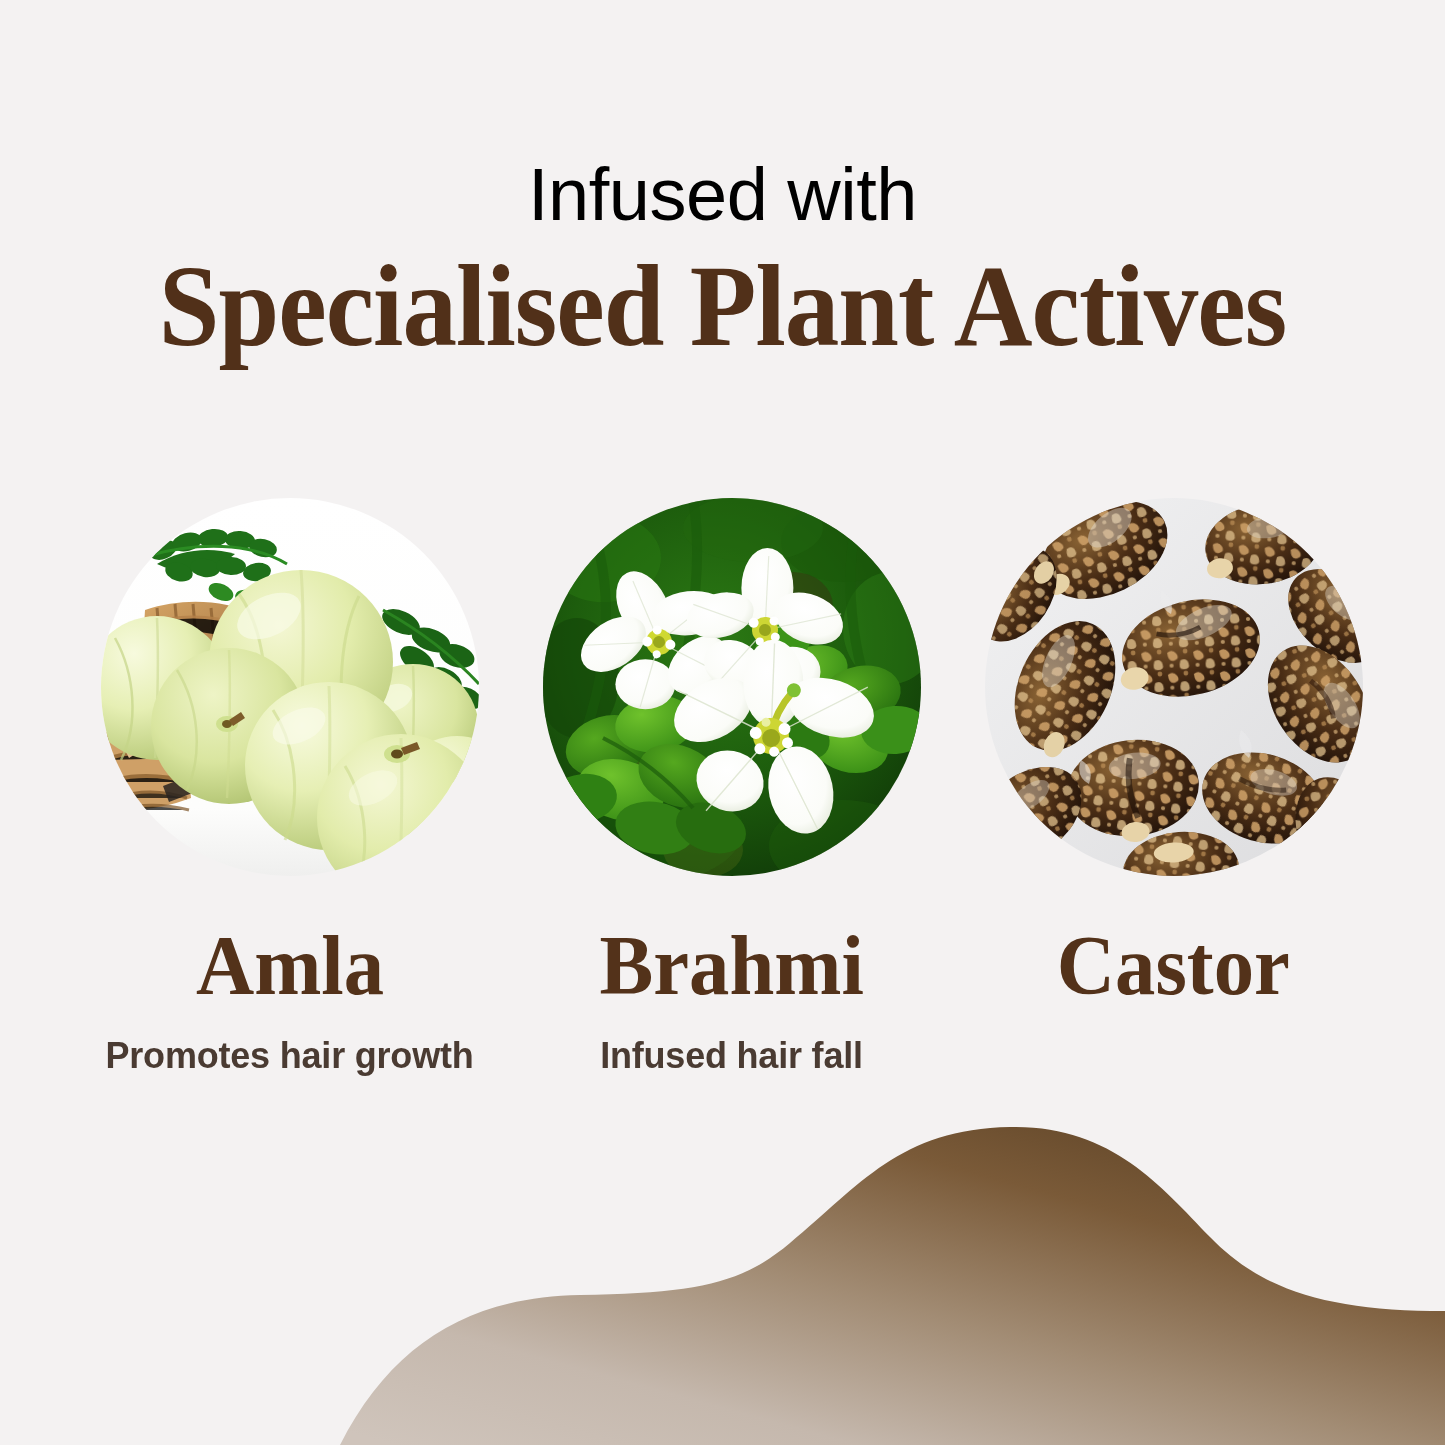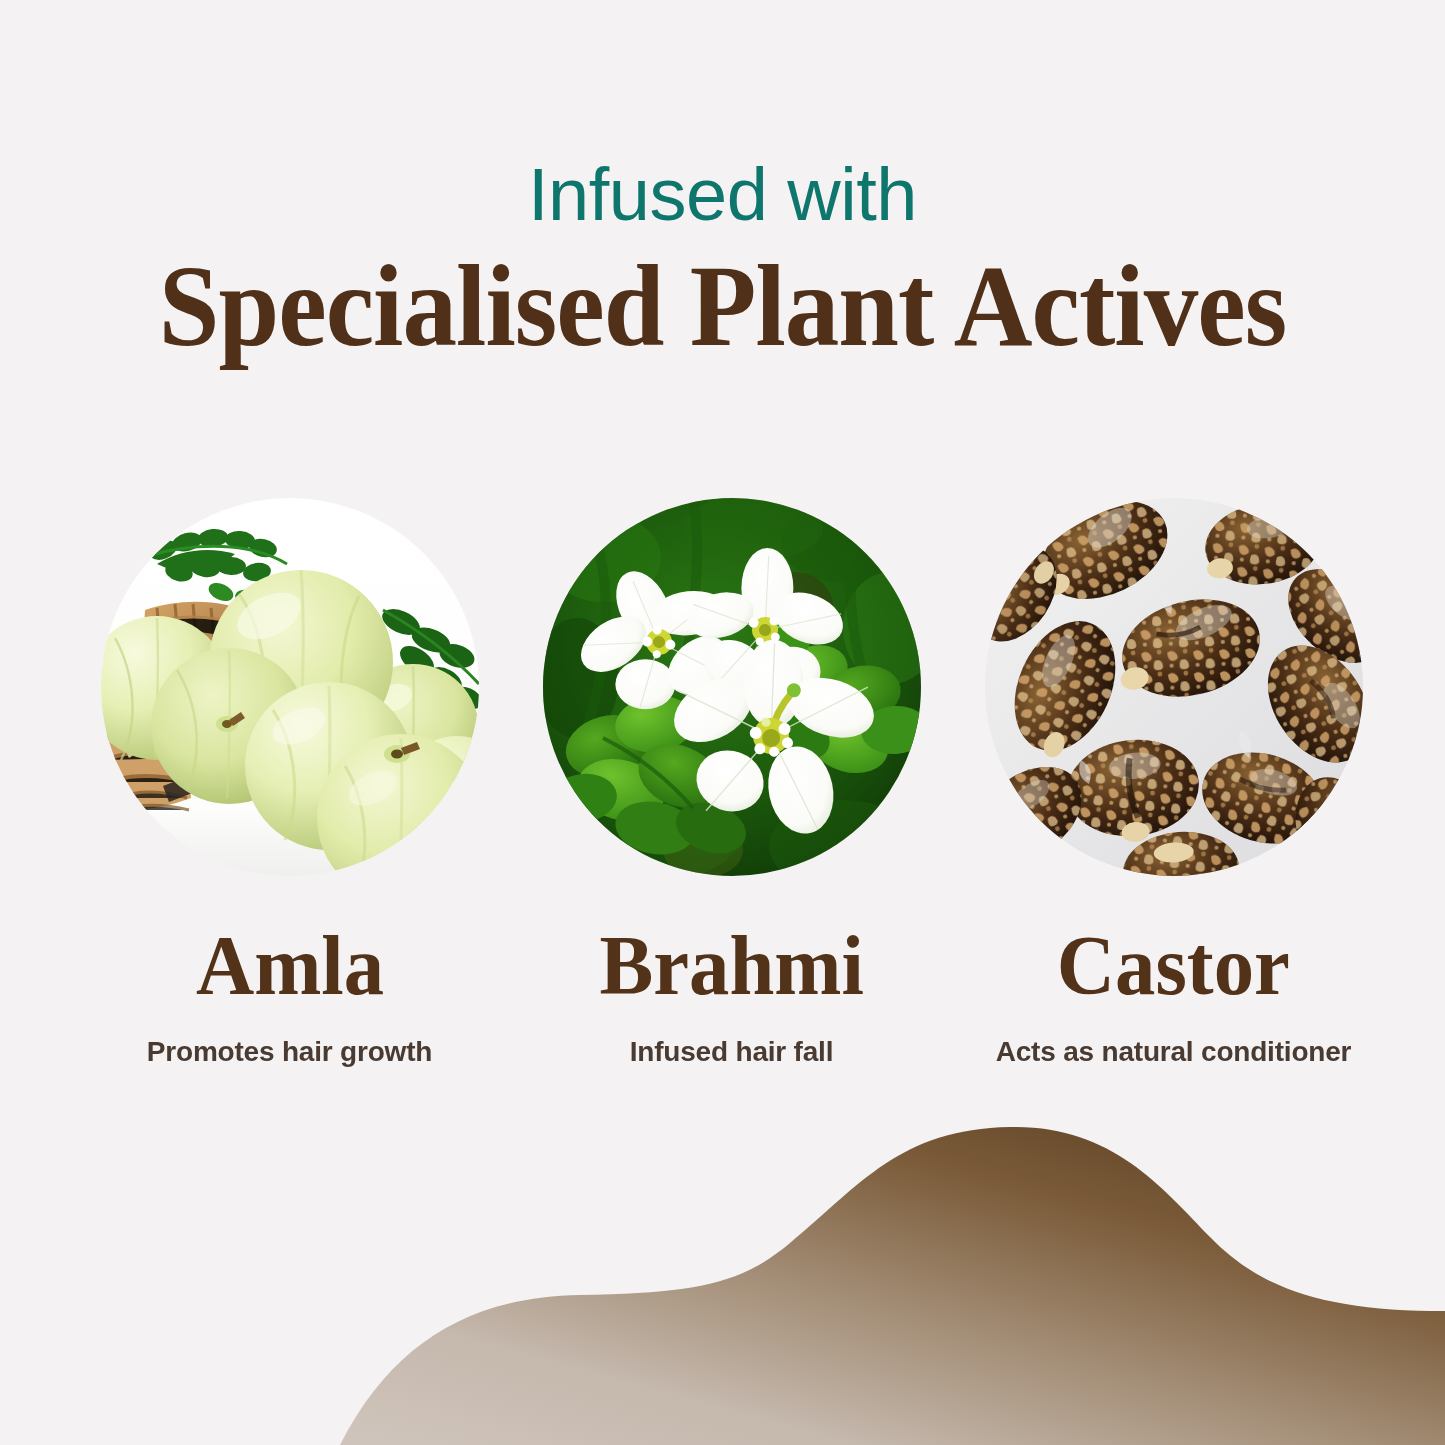--- a/index.html
+++ b/index.html
@@ -27,21 +27,21 @@
     left: 0;
     top: 158px;
     width: 1445px;
     text-align: center;
   }
   .eyebrow {
     font-family: "Liberation Sans", sans-serif;
     font-size: 74px;
     font-weight: 300;
     letter-spacing: -0.5px;
-    color: #0f766e;
+    color: #000000;
     line-height: 1.0;
     display: block;
   }
   .headline {
     font-family: "Liberation Serif", serif;
     font-size: 116px;
     font-weight: bold;
     color: #513019;
     line-height: 1.0;
     display: block;
@@ -85,21 +85,21 @@
     font-size: 84px;
     line-height: 1;
     color: #53321a;
     margin-top: 48px;
     transform: scaleX(0.96);
     white-space: nowrap;
   }
   .desc {
     font-family: "Liberation Sans", sans-serif;
     font-weight: bold;
-    font-size: 28px;
+    font-size: 36px;
     line-height: 1;
     color: #4a3b32;
     margin-top: 30px;
     white-space: nowrap;
     letter-spacing: -0.2px;
   }
 
   
   .wave {
     position: absolute;
@@ -503,21 +503,20 @@
           </g>
 
           <g fill="#ececed" opacity="0.55">
             <path d="M176 92 q14 10 10 24 q-12 -6 -10 -24 Z"></path>
             <path d="M256 232 q16 12 8 28 q-14 -10 -8 -28 Z"></path>
             <path d="M96 262 q14 8 8 24 q-14 -8 -8 -24 Z"></path>
           </g>
         </svg>
       </div>
       <div class="name">Castor</div>
-      <div class="desc">Acts as natural conditioner</div>
     </div>
 
   </div>
 
   <div class="wave">
     <svg viewBox="0 0 1445 330" preserveAspectRatio="none" xmlns="http://www.w3.org/2000/svg" aria-hidden="true">
       <defs>
         <linearGradient id="waveGrad" x1="0.05" y1="1" x2="0.95" y2="0.05">
           <stop offset="0%" stop-color="#cfc4bb"></stop>
           <stop offset="22%" stop-color="#c5b8ad"></stop>

